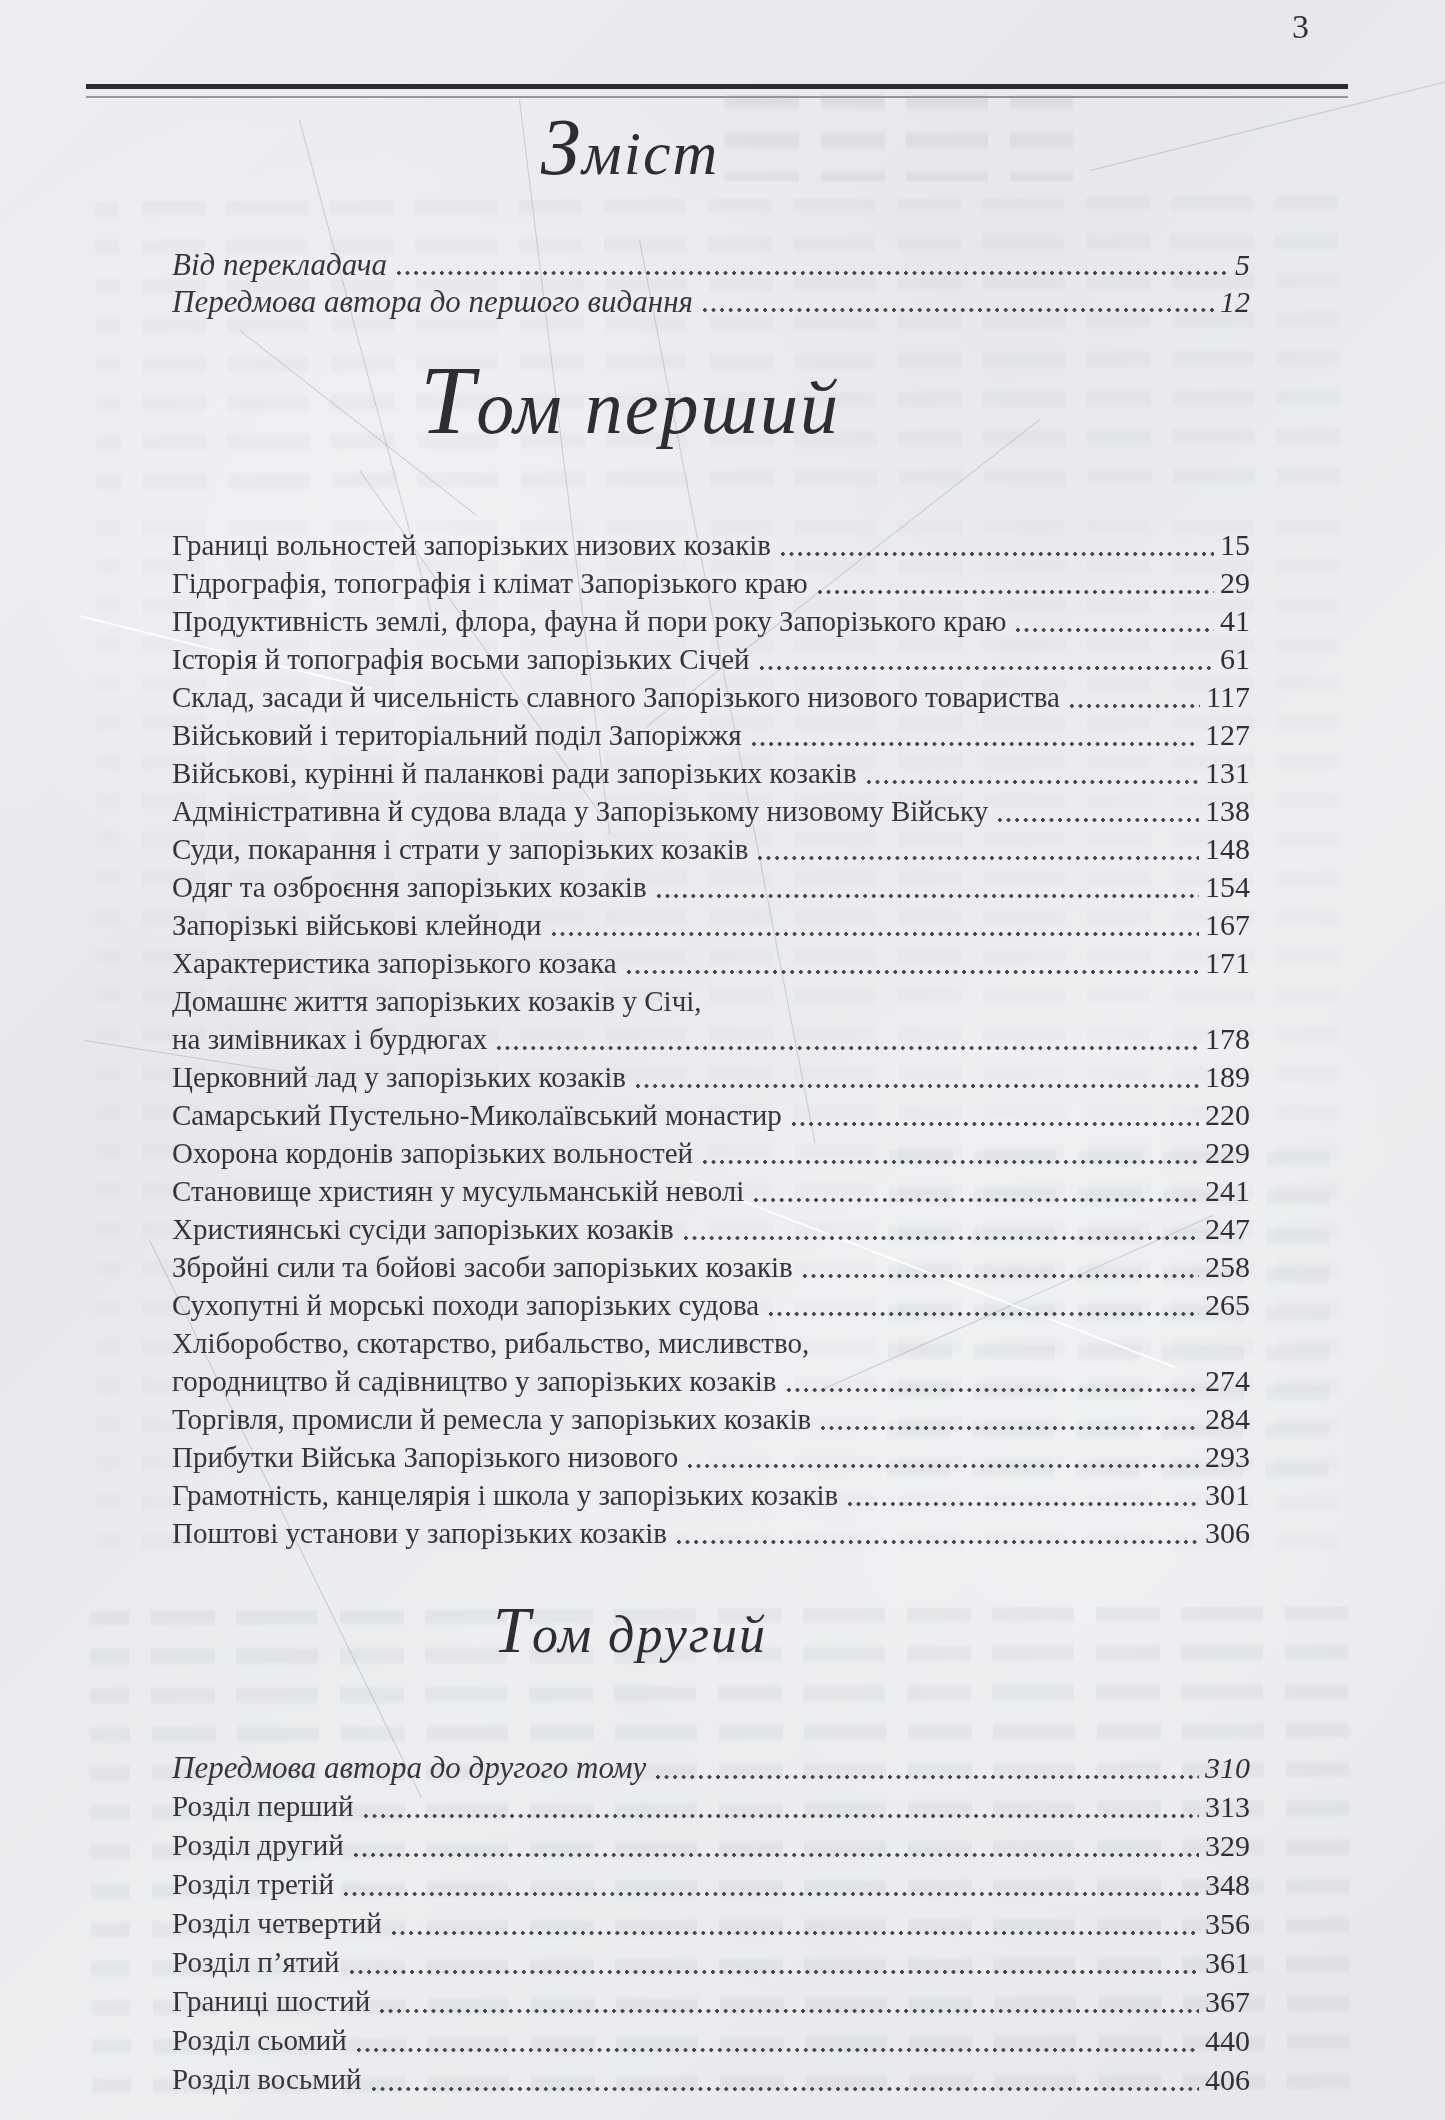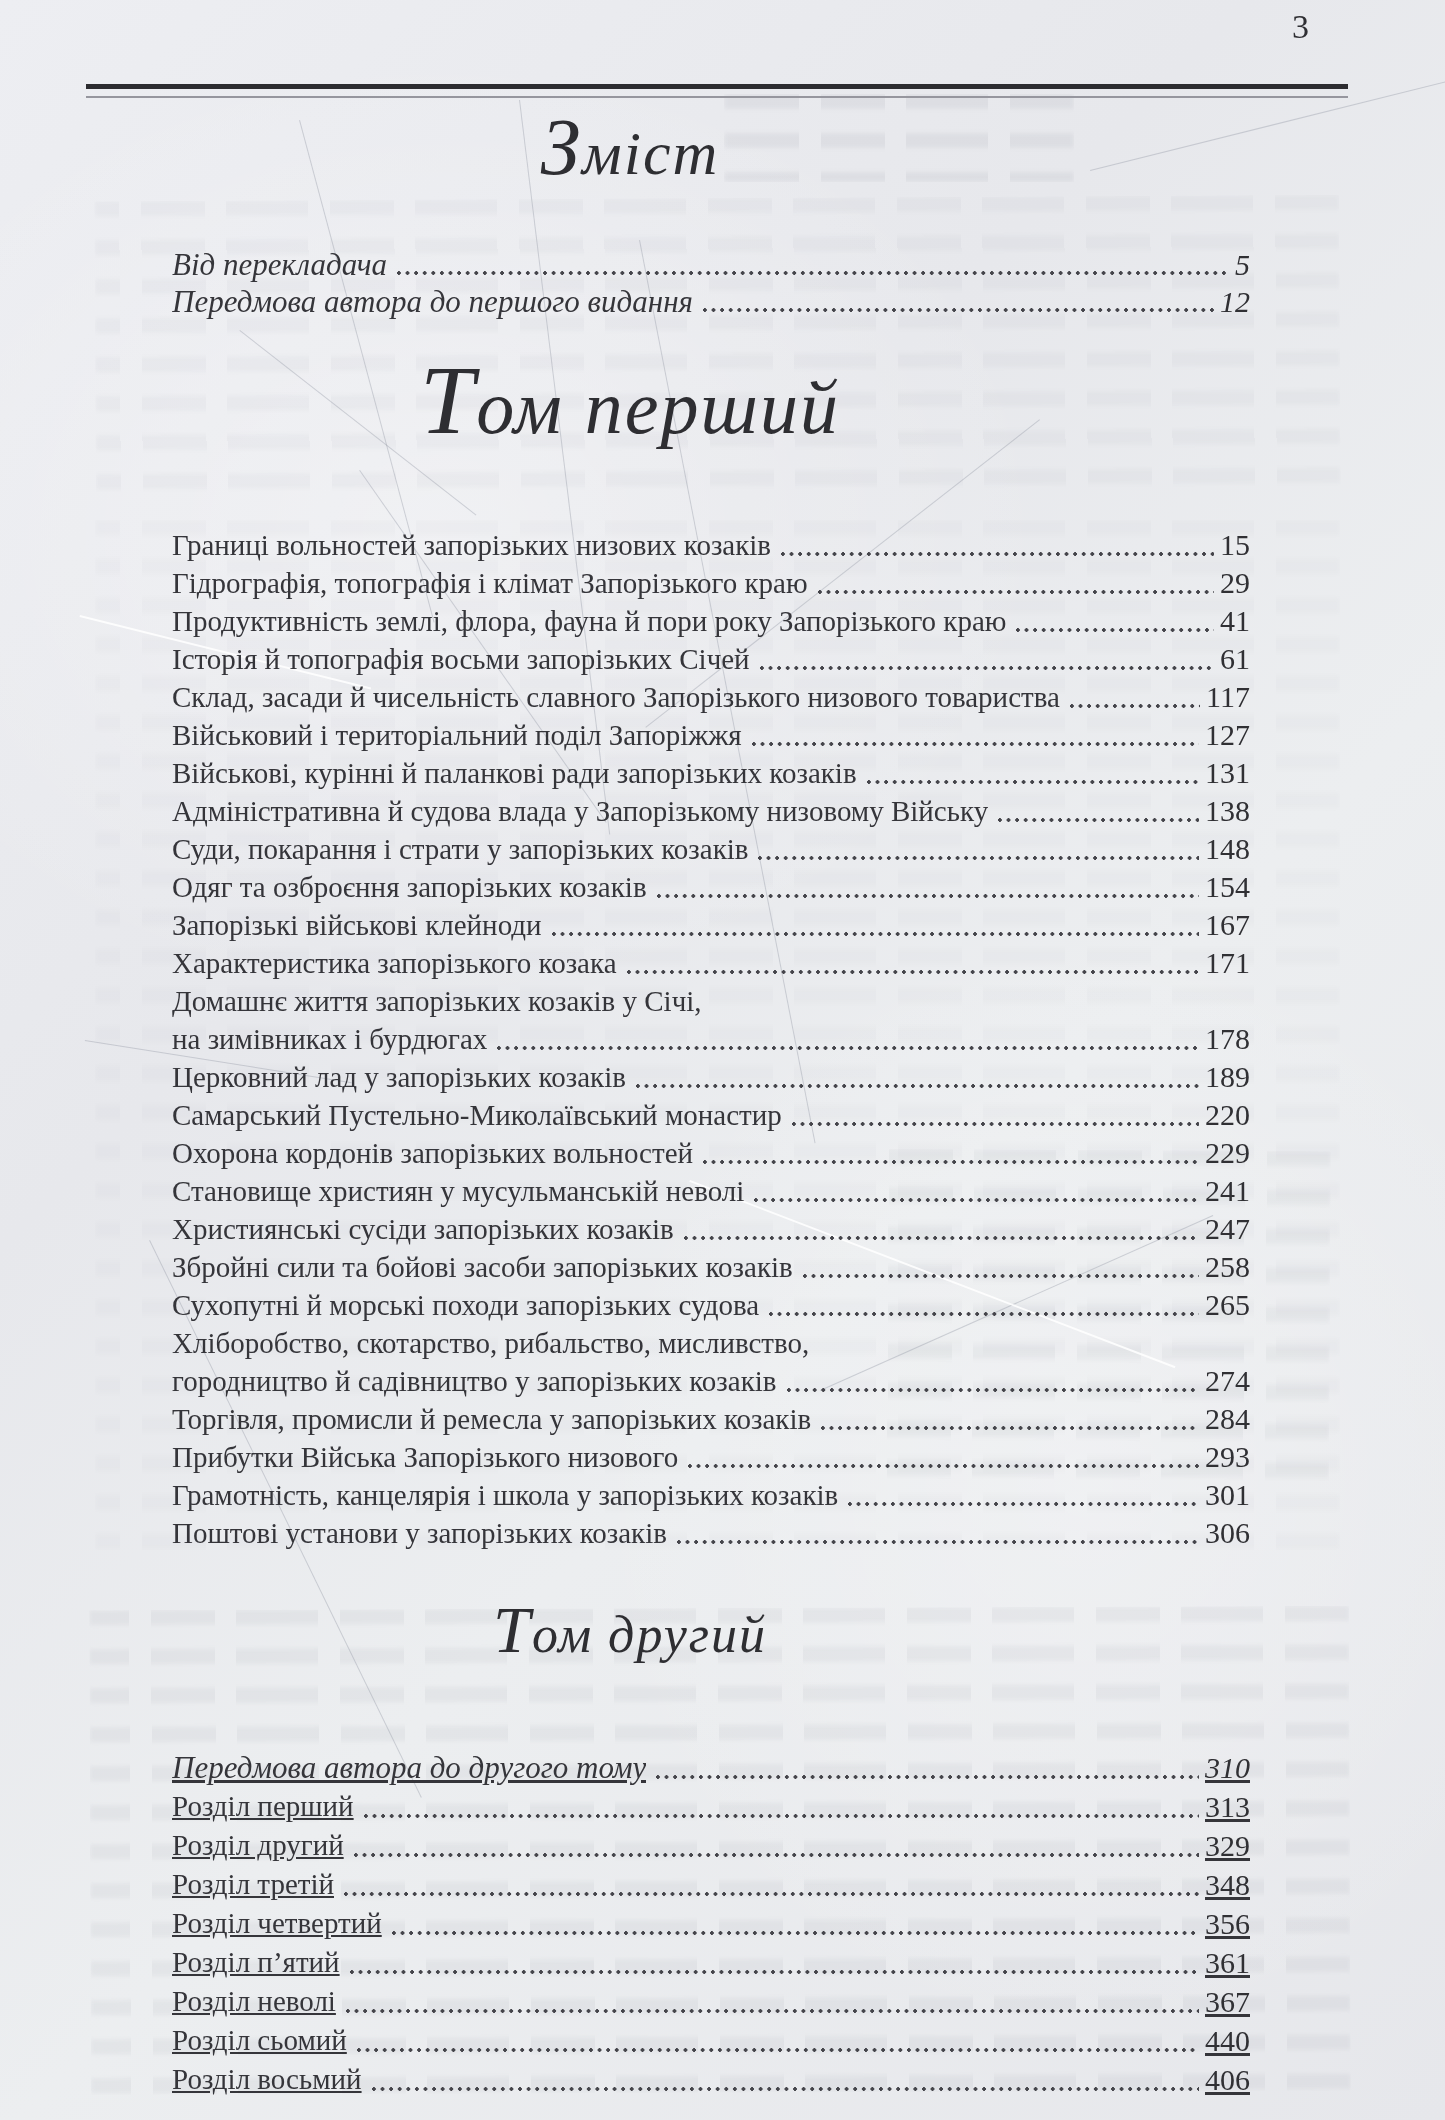--- a/index.html
+++ b/index.html
@@ -27,21 +27,21 @@
   .h-title{top:102px;font-size:62px;}
   .h-vol1{top:344px;font-size:76px;}
   .h-vol2{top:1592px;font-size:52px;}
   
   .toc{position:absolute;left:172px;width:1078px;}
   #front{top:246px;}
   #list1{top:526px;text-align:center;}
   #list2{top:1748px;}
   .row{display:flex;height:38px;line-height:38px;font-size:29px;white-space:nowrap;}
   #front .row{height:37px;line-height:37px;}
-  #list2 .row{height:39px;line-height:39px;text-decoration:underline;}
+  #list2 .row{height:39px;line-height:39px;}
   .row.it{font-style:italic;font-size:31px;justify-content:flex-end;}
   .t{flex-shrink:1;overflow:hidden;}
   .dots{
     flex:1;min-width:10px;align-self:flex-end;height:6px;margin:0 6px 7px 10px;
     background-image:radial-gradient(circle at 2px 3px,#45454b 1.7px,rgba(0,0,0,0) 2px);
     background-size:8.6px 6px;background-repeat:repeat-x;
   }
   .n{font-size:30px;color:#303034;}
   
   .bt{
@@ -256,21 +256,21 @@
         <span class="t">Розділ четвертий</span>
         <span class="dots"></span>
         <span class="n">356</span>
       </div>
       <div class="row">
         <span class="t">Розділ п’ятий</span>
         <span class="dots"></span>
         <span class="n">361</span>
       </div>
       <div class="row">
-        <span class="t">Розділ неволі</span>
+        <span class="t">Границі шостий</span>
         <span class="dots"></span>
         <span class="n">367</span>
       </div>
       <div class="row">
         <span class="t">Розділ сьомий</span>
         <span class="dots"></span>
         <span class="n">440</span>
       </div>
       <div class="row">
         <span class="t">Розділ восьмий</span>

